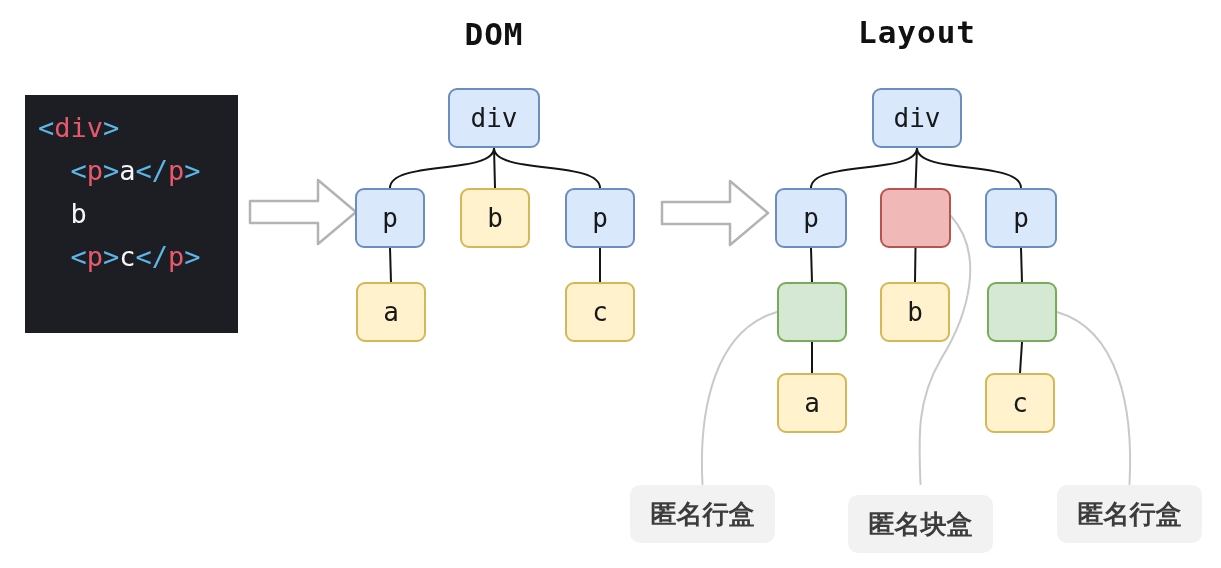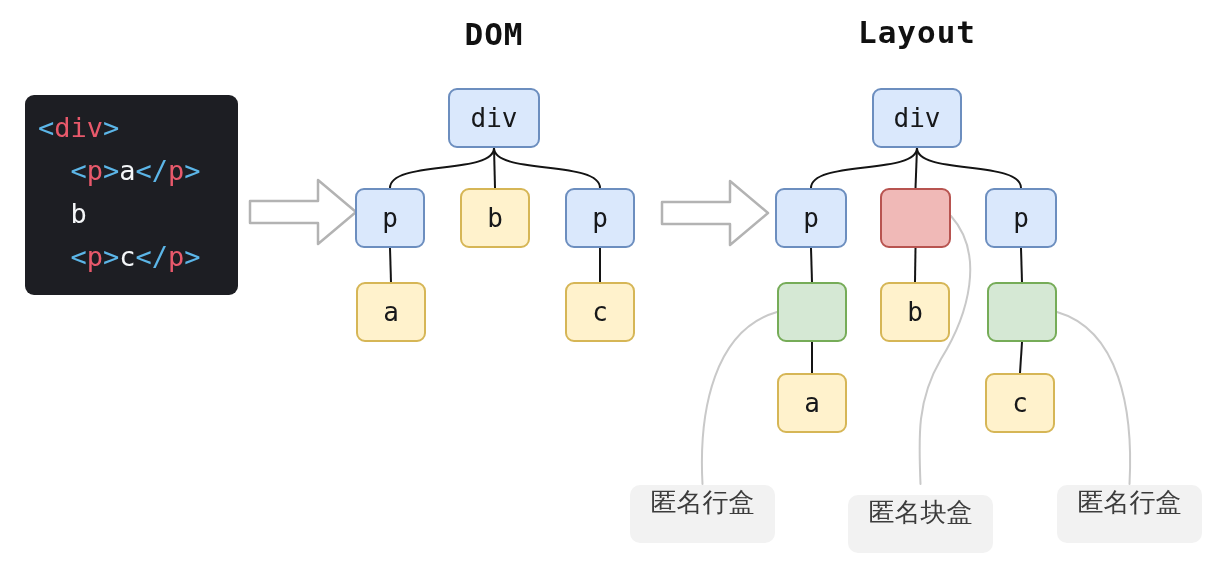--- a/index.html
+++ b/index.html
@@ -13,25 +13,24 @@
     font-family: "DejaVu Sans Mono", monospace;
   }
   #edge-layer { position: absolute; left: 0; top: 0; }
   .edge { fill: none; stroke: #141414; stroke-width: 2; }
   .connector { fill: none; stroke: #c9c9c9; stroke-width: 2; stroke-linecap: round; }
   .block-arrow { fill: #ffffff; stroke: #b3b3b3; stroke-width: 2.5; stroke-linejoin: round; }
 
   .code-panel {
     position: absolute;
     left: 25px; top: 95px;
-    width: 213px; height: 200px;
+    width: 213px; height: 238px;
     box-sizing: border-box;
     padding: 11px 0 0 13px;
     background: #1d1e23;
-    border-radius: 9px;
   }
   .code-line {
     font-size: 27px;
     line-height: 43px;
     white-space: pre;
     font-weight: 500;
   }
 
   .tree-title {
     position: absolute;
@@ -57,24 +56,26 @@
     color: #17181a;
   }
   .node.kind-anon_inline { border-width: 2.5px; }
   .node.kind-anon_block { border-width: 2.5px; }
 
   .annotation {
     position: absolute;
     background: #f2f2f2;
     border-radius: 10px;
     display: flex;
+    align-items: center;
     justify-content: center;
     font-size: 26px;
     color: #3c3c3c;
     font-family: "Liberation Sans", "DejaVu Sans", sans-serif;
+    font-weight: bold;
   }
 </style>
 </head>
 <body>
 
 <div class="stage">
   <svg id="edge-layer" width="1221" height="568" viewBox="0 0 1221 568">
       <path d="M 494 148 C 494 175, 390 160, 390 188" class="edge"></path>
       <path d="M 494 148 L 495 188" class="edge"></path>
       <path d="M 494 148 C 494 175, 600 160, 600 188" class="edge"></path>

